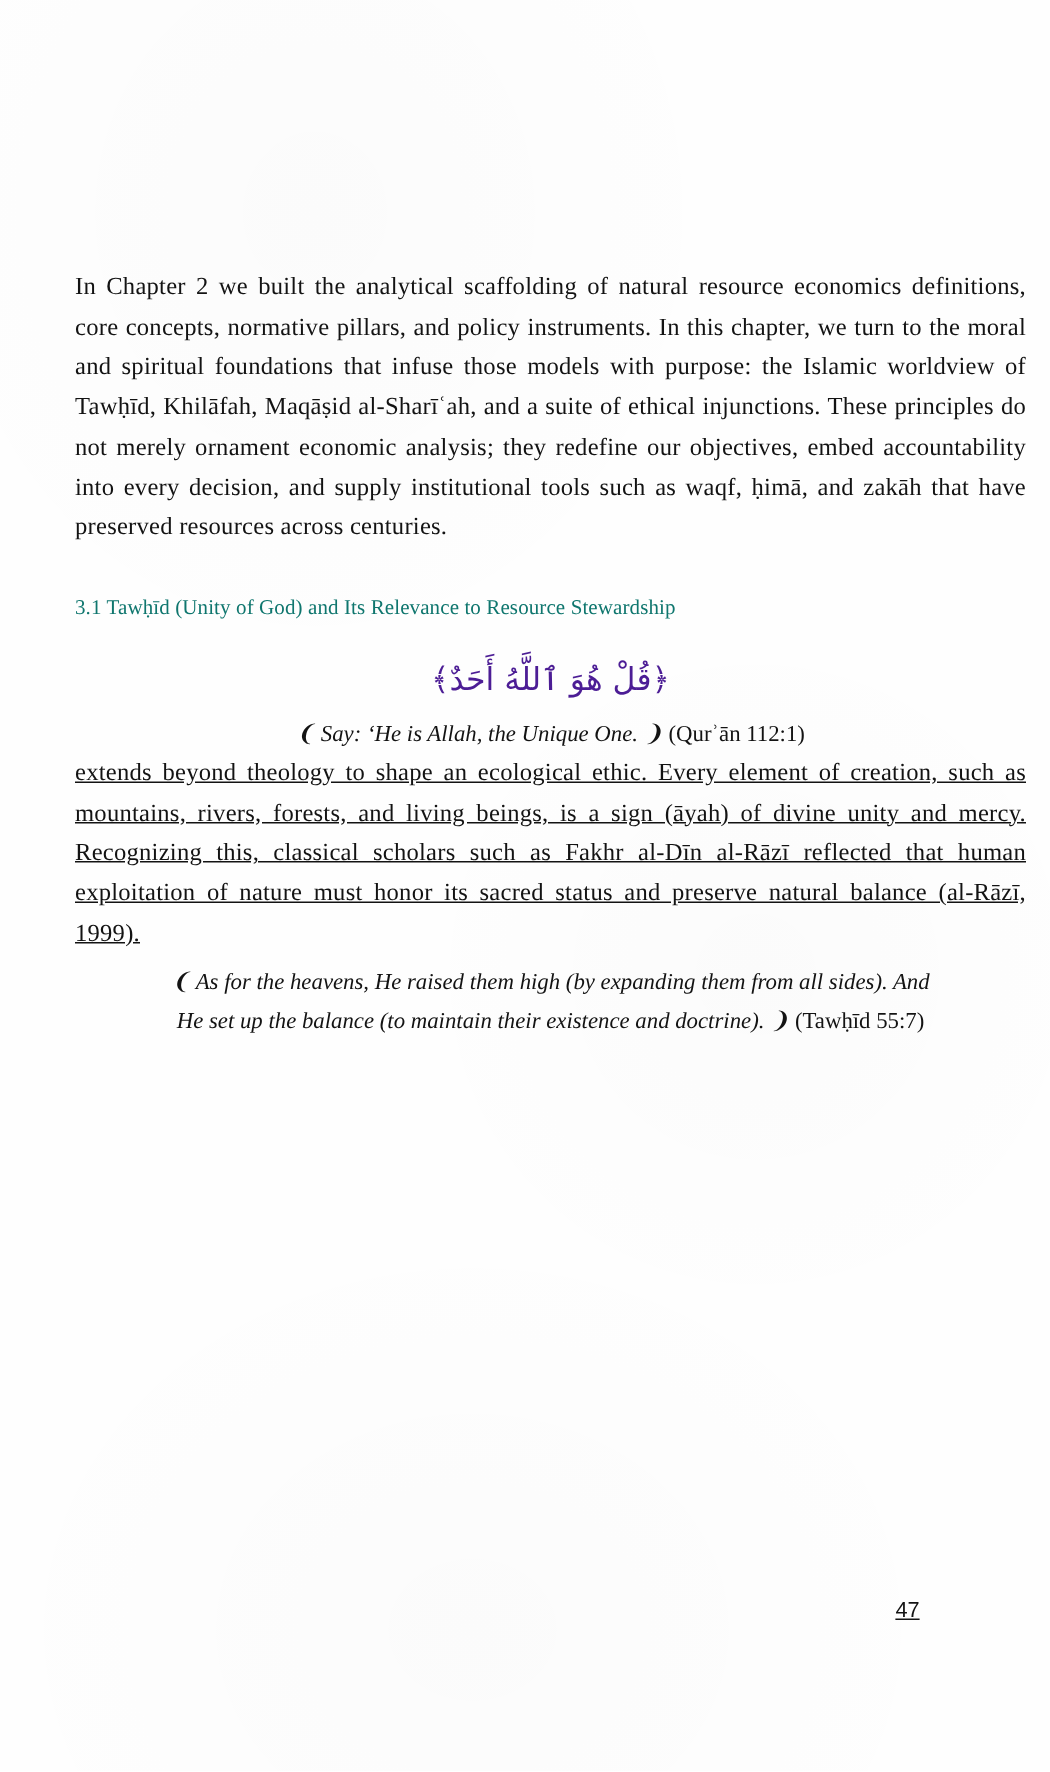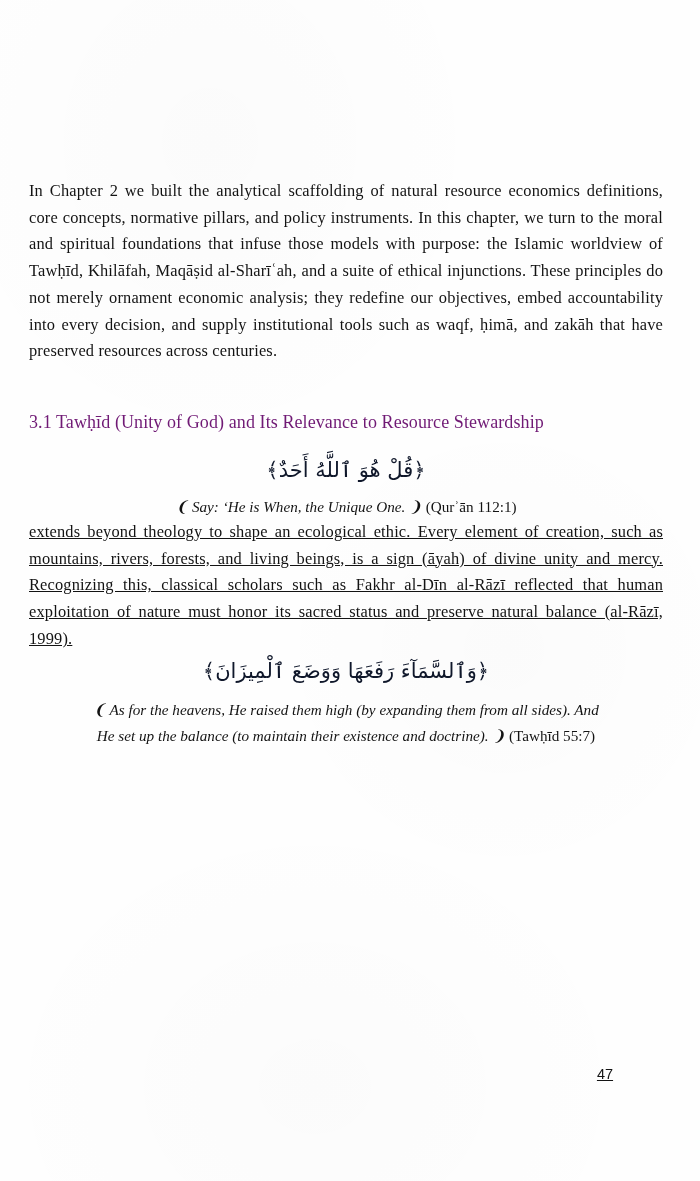--- a/index.html
+++ b/index.html
@@ -28,58 +28,58 @@
     inset: 0;
     pointer-events: none;
     background:
       radial-gradient(ellipse 60% 40% at 30% 12%, rgba(0,0,0,0.012), rgba(0,0,0,0) 70%),
       radial-gradient(ellipse 50% 30% at 72% 55%, rgba(0,0,0,0.010), rgba(0,0,0,0) 70%),
       radial-gradient(ellipse 70% 35% at 45% 92%, rgba(0,0,0,0.010), rgba(0,0,0,0) 70%);
   }
 
   .content {
     position: absolute;
-    left: 29px;
+    left: 50px;
     top: 178px;
     width: 634px;
   }
 
   p.body-par {
     margin: 0;
     text-align: justify;
     text-justify: inter-word;
     font-size: 16.4px;
     line-height: 26.7px;
     letter-spacing: 0.01em;
     color: #131313;
   }
 
   p.indented {
     text-indent: 26px;
   }
 
   h2.section-heading {
-    margin: 42px 0 13px 0;
-    font-size: 18px;
+    margin: 25px 0 13px 0;
+    font-size: 14px;
     line-height: 31px;
     font-weight: normal;
     letter-spacing: 0.005em;
-    color: #701a75;
+    color: #0f766e;
   }
 
   .gap-before-verse { margin-top: 19px; }
 
   .arabic-verse {
     margin: 0;
     text-align: center;
     direction: rtl;
     font-family: "DejaVu Sans", "Liberation Sans", sans-serif;
     font-size: 21px;
     line-height: 38px;
-    color: #0f172a;
+    color: #4c1d95;
   }
 
   .translation {
     margin: 6px 0 0 0;
     text-align: center;
     font-style: italic;
     font-size: 15.2px;
     line-height: 24px;
     color: #131313;
   }
@@ -121,28 +121,27 @@
   <div class="content">
 
     <p class="body-par">In Chapter 2 we built the analytical scaffolding of natural resource economics definitions, core concepts, normative pillars, and policy instruments. In this chapter, we turn to the moral and spiritual foundations that infuse those models with purpose: the Islamic worldview of Tawḥīd, Khilāfah, Maqāṣid al-Sharīʿah, and a suite of ethical injunctions. These principles do not merely ornament economic analysis; they redefine our objectives, embed accountability into every decision, and supply institutional tools such as waqf, ḥimā, and zakāh that have preserved resources across centuries.</p>
 
     <h2 class="section-heading">3.1 Tawḥīd (Unity of God) and Its Relevance to Resource Stewardship</h2>
 
 
     <p class="arabic-verse gap-before-verse">﴿قُلْ هُوَ ٱللَّهُ أَحَدٌ﴾</p>
 
     <p class="translation">
-      <span>❨ Say: ‘He is When, the Unique One. ❩</span>
+      <span>❨ Say: ‘He is Allah, the Unique One. ❩</span>
       <span class="cite">(Qurʾān 112:1)</span>
     </p>
 
     <p class="body-par after-verse">extends beyond theology to shape an ecological ethic. Every element of creation, such as mountains, rivers, forests, and living beings, is a sign (āyah) of divine unity and mercy. Recognizing this, classical scholars such as Fakhr al-Dīn al-Rāzī reflected that human exploitation of nature must honor its sacred status and preserve natural balance (al-Rāzī, 1999).</p>
 
 
-    <p class="arabic-verse gap-before-verse">﴿وَٱلسَّمَآءَ رَفَعَهَا وَوَضَعَ ٱلْمِيزَانَ﴾</p>
 
     <p class="translation block">
       <span>❨ As for the heavens, He raised them high (by expanding them from all sides). And He set up the balance (to maintain their existence and doctrine). ❩</span>
       <span class="cite">(Tawḥīd 55:7)</span>
     </p>
 
 
   </div>
 
   <div class="page-number">

